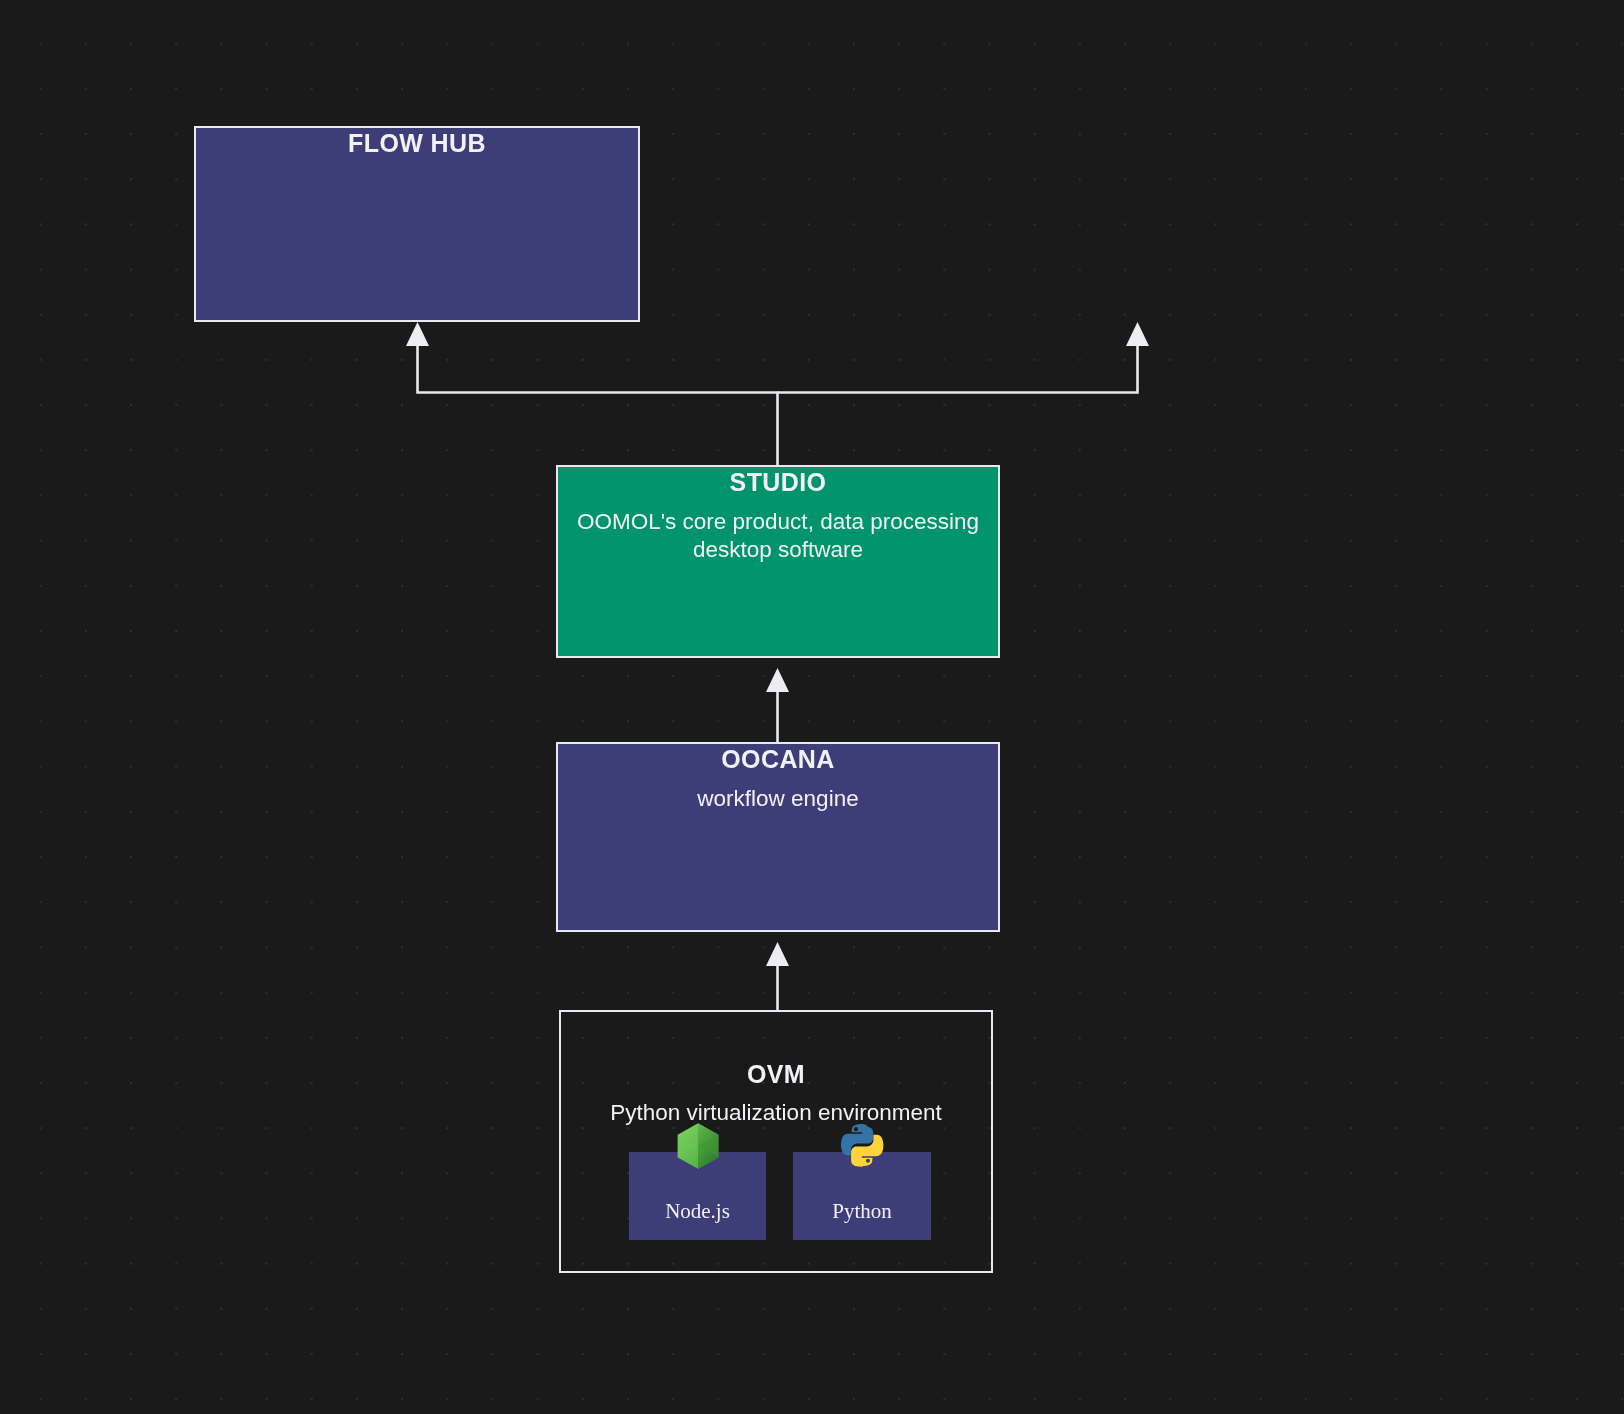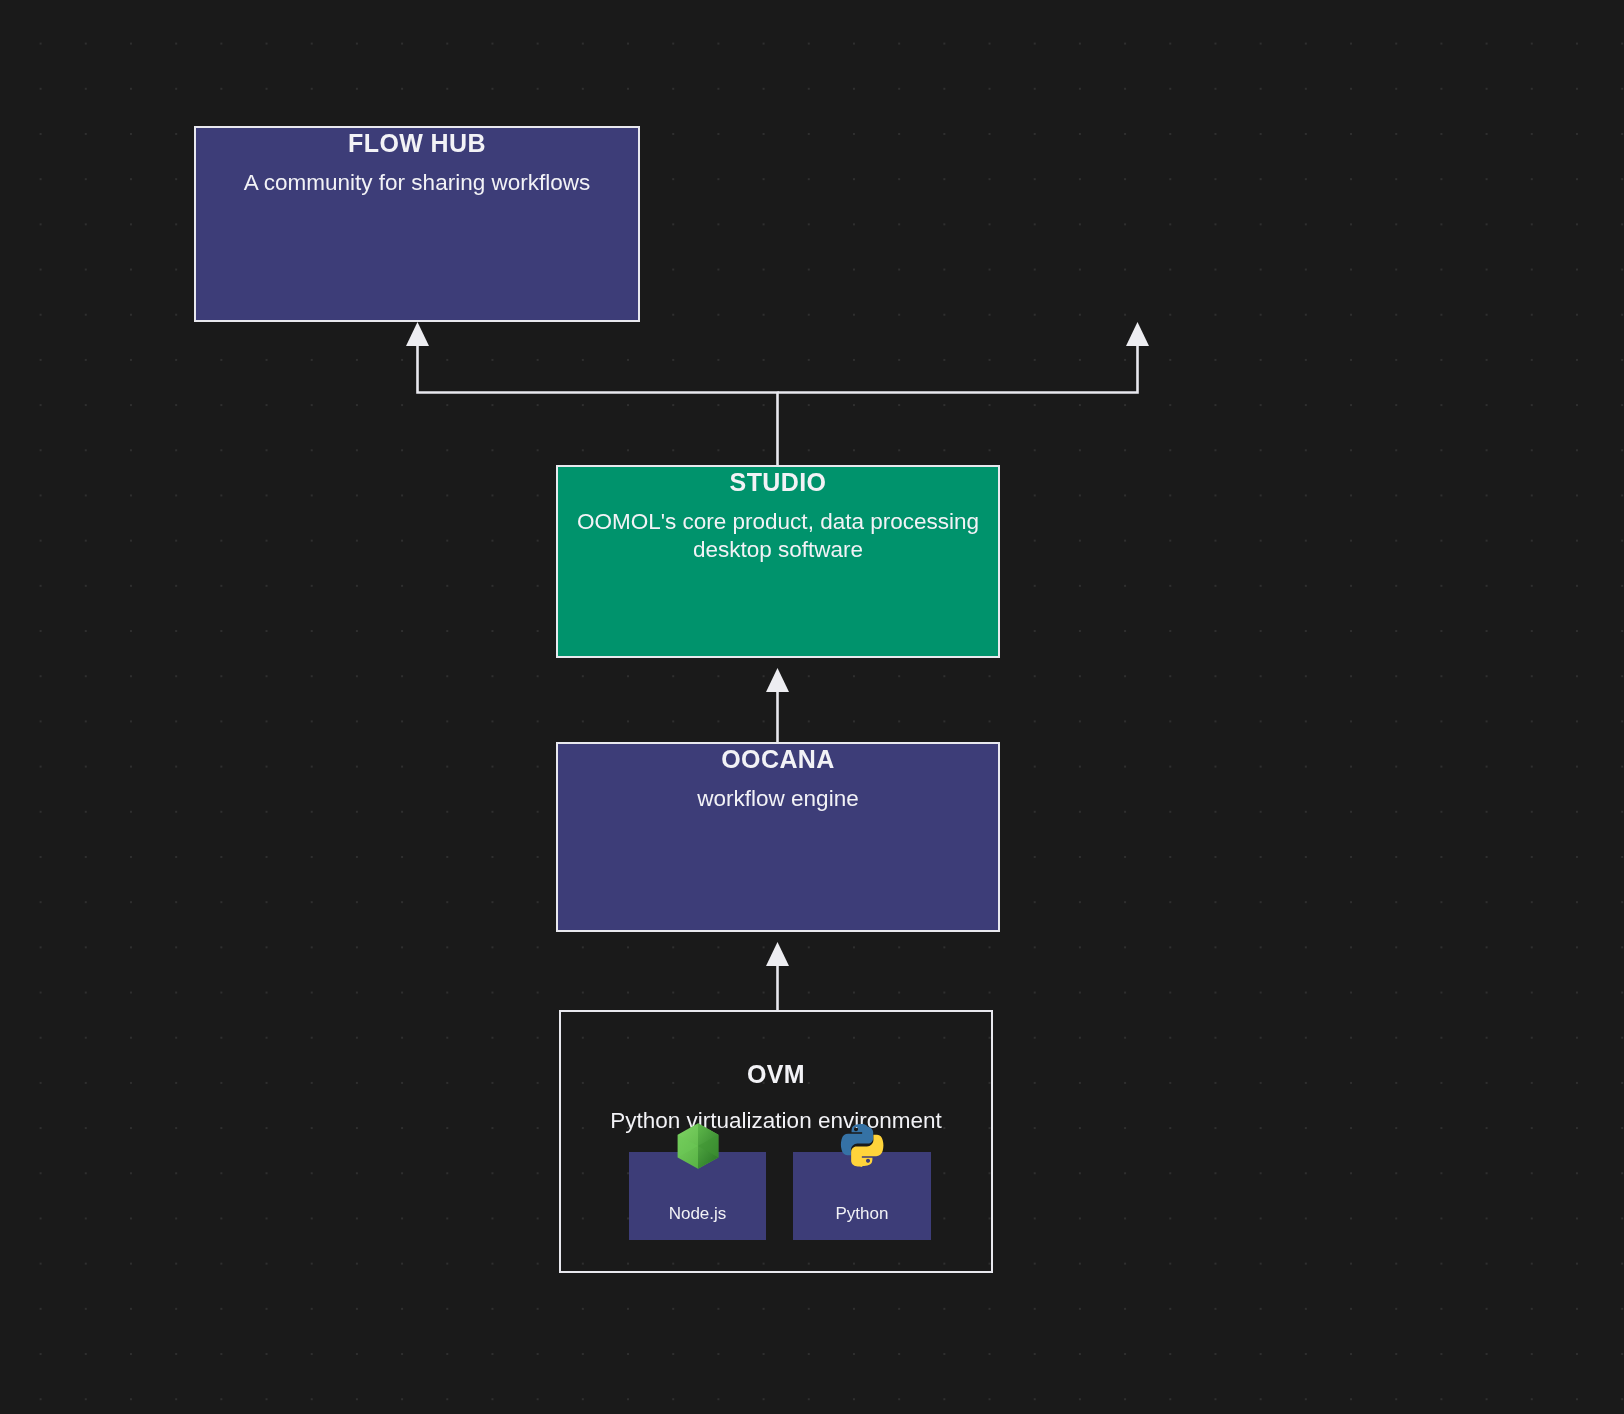--- a/index.html
+++ b/index.html
@@ -60,41 +60,42 @@
   #node-flowhub { left: 194px;  top: 126px;  width: 446px; height: 196px; }
   #node-cloud   { left: 917px;  top: 126px;  width: 443px; height: 196px; }
   #node-studio  { left: 556px;  top: 465px;  width: 444px; height: 193px; }
   #node-oocana  { left: 556px;  top: 742px;  width: 444px; height: 190px; }
 
   #node-ovm {
     left: 559px; top: 1010px; width: 434px; height: 263px;
     justify-content: flex-start;
     padding-top: 47px;
   }
-  #node-ovm .title { margin-bottom: 16px; }
+  #node-ovm .title { margin-bottom: 8px; }
 
   .sub-row {
     position: absolute;
     left: 68px;
     top: 140px;
     display: flex;
     align-items: flex-start;
   }
   .subnode {
     box-sizing: border-box;
     position: relative;
     width: 137px;
     height: 88px;
     background: #3d3d78;
     display: flex;
     align-items: flex-end;
     justify-content: center;
     padding-bottom: 16px;
     color: #f2f2f6;
-    font-size: 17px;
+    font-size: 21px;
+    font-family: Liberation Serif, serif;
   }
   .subnode.nodejs { width: 137px; margin-right: 27px; }
   .subnode.python { width: 138px; }
   .subnode .sub-icon {
     position: absolute;
     top: -32px;
     left: 50%;
     transform: translateX(-50%);
     width: 52px;
     height: 52px;
@@ -122,21 +123,20 @@
     </g>
 
     <g>
       <path d="M 777.5 1010 L 777.5 966" stroke="#e8e8ee" stroke-width="2.6" fill="none"></path>
       <polygon points="777.5,942 789,966 766,966" fill="#ededf1"></polygon>
     </g>
   </svg>
 
   <div class="node filled-purple" id="node-flowhub">
     <div class="title">FLOW HUB</div>
-    <div class="subtitle">A community for sharing workflows</div>
   </div>
 
 
   <div class="node filled-green" id="node-studio">
     <div class="title">STUDIO</div>
     <div class="subtitle" style="max-width:430px">OOMOL's core product, data processing desktop software</div>
   </div>
 
   <div class="node filled-purple" id="node-oocana">
     <div class="title">OOCANA</div>

